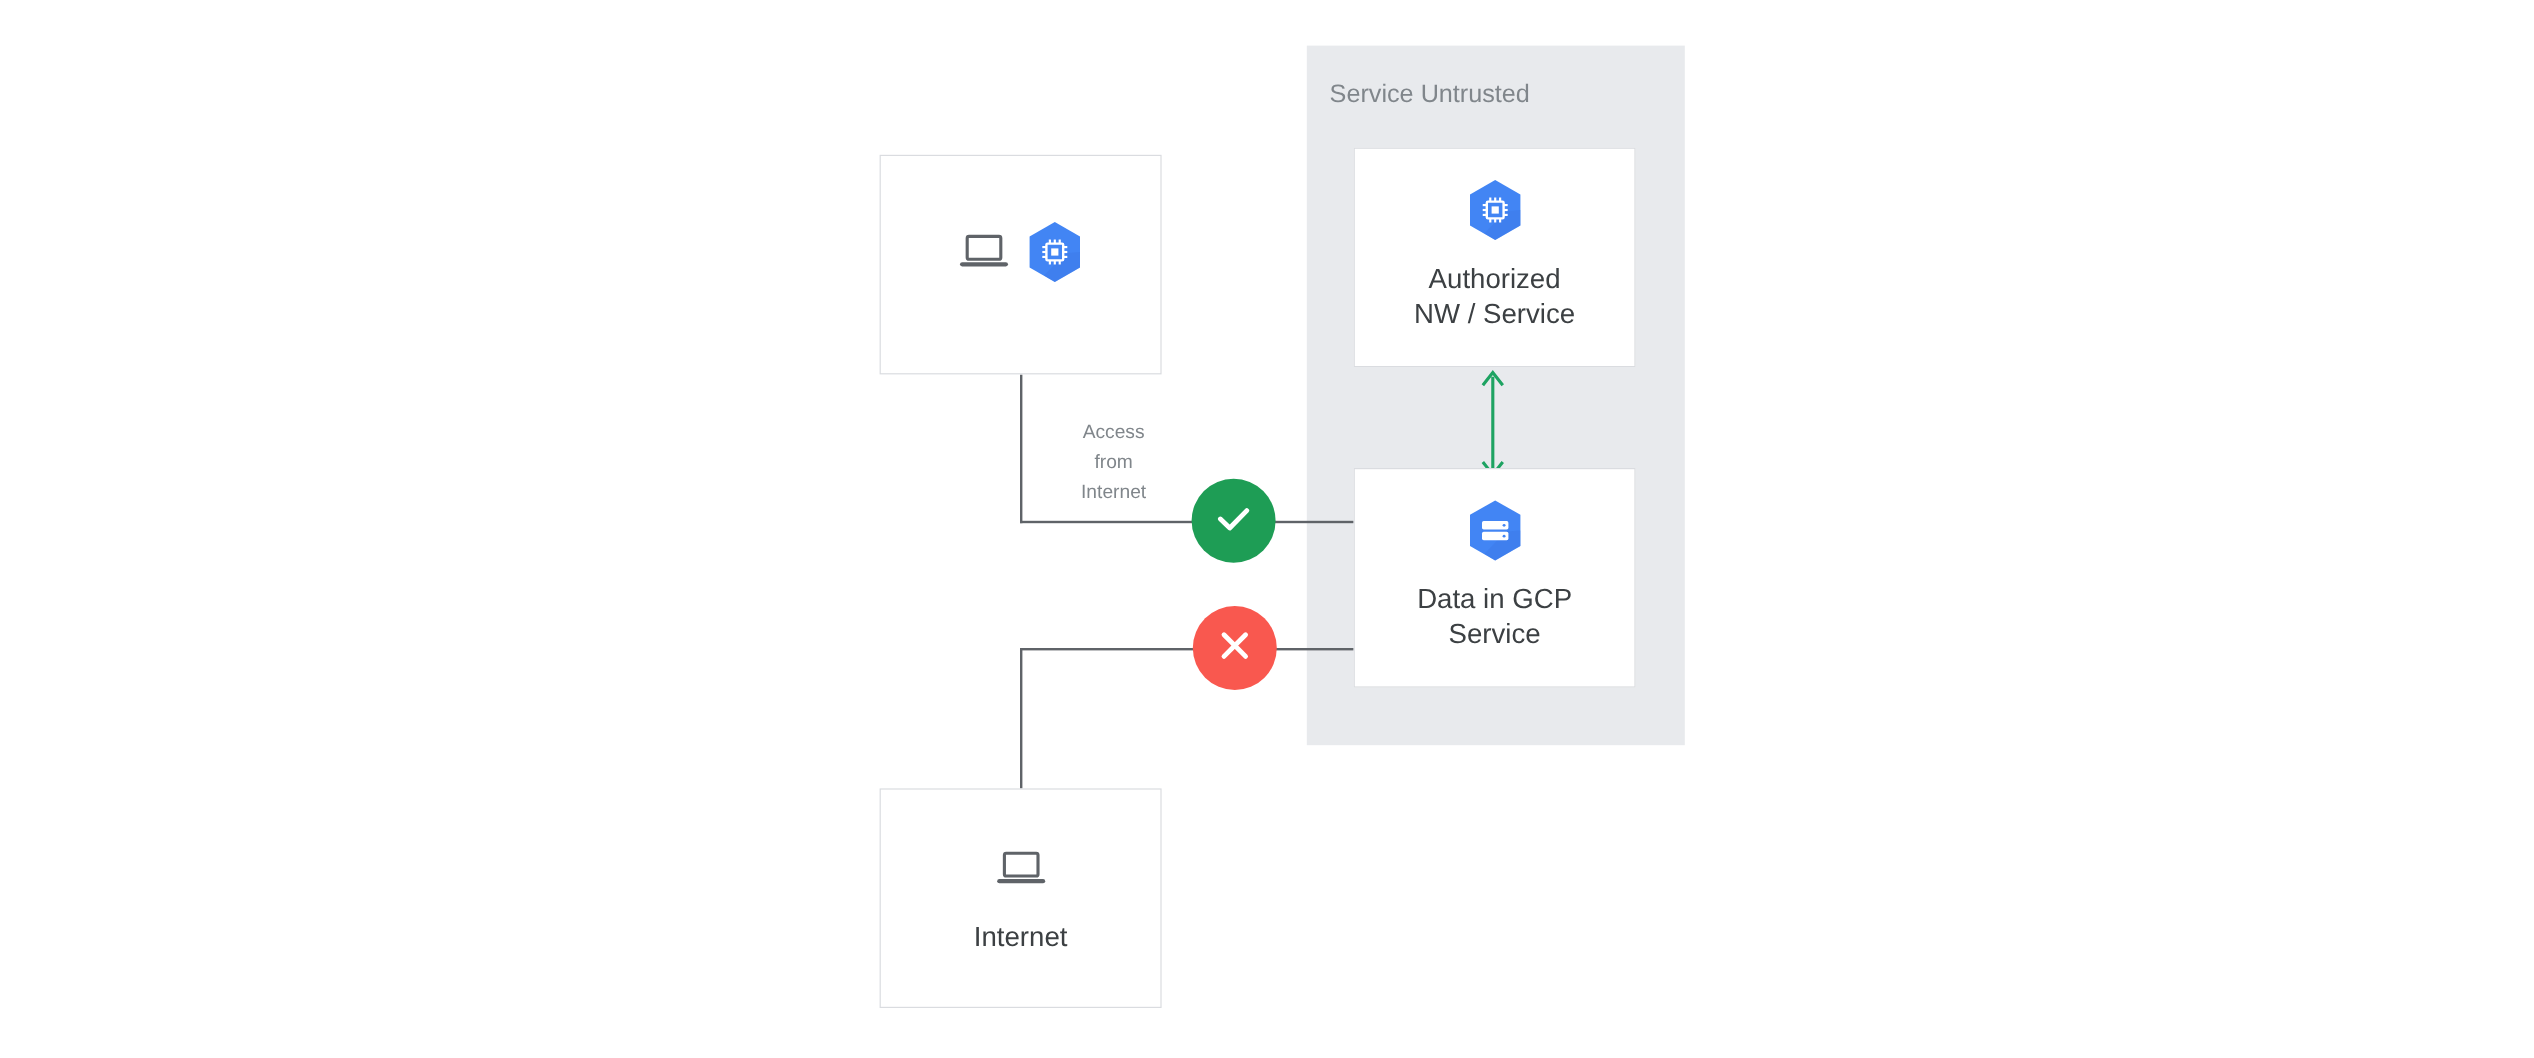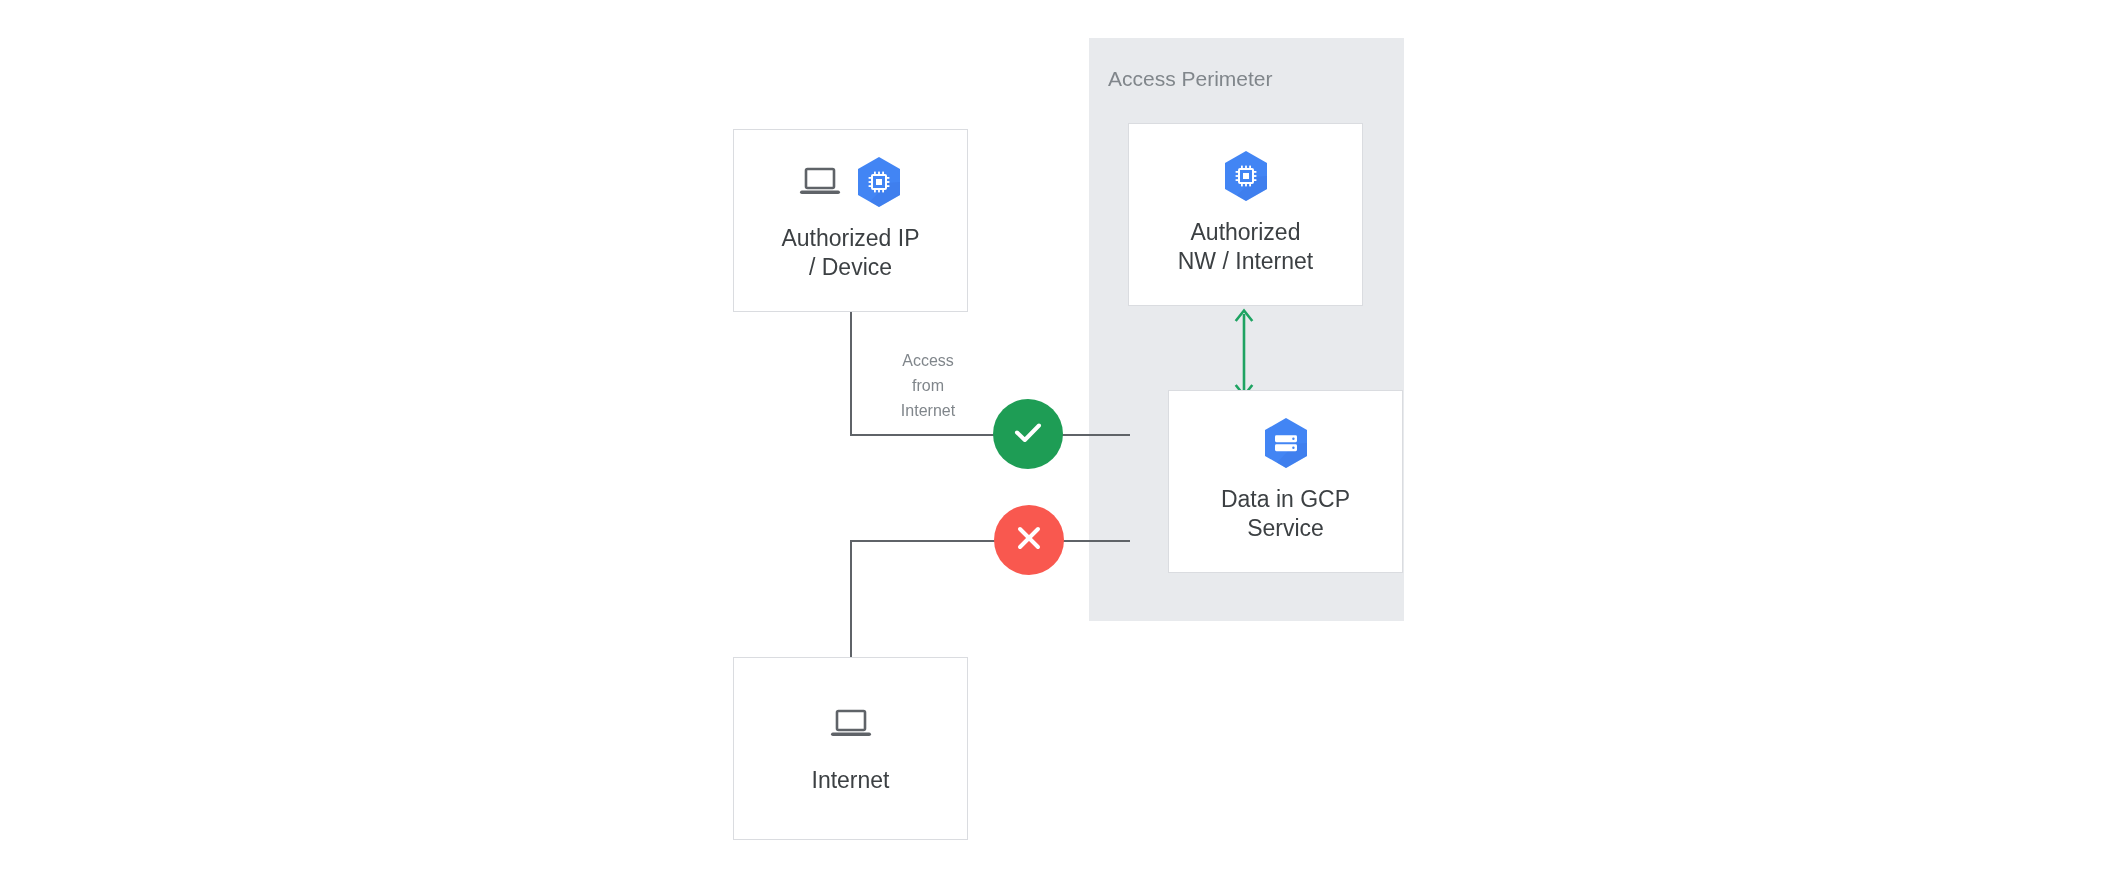--- a/index.html
+++ b/index.html
@@ -65,21 +65,21 @@
     font-size: 23px;
     line-height: 29px;
     color: #3c4043;
     text-align: center;
     white-space: pre-line;
   }
 
   #node-authorized-device { left: 733px; top: 129px; }
   #node-internet          { left: 733px; top: 657px; }
   #node-authorized-nw     { left: 1128px; top: 123px; }
-  #node-data-gcp          { left: 1128px; top: 390px; margin-left: 40px; }
+  #node-data-gcp          { left: 1128px; top: 390px; }
 
   
   .line {
     position: absolute;
     background: #5f6368;
   }
   .line-v { width: 2px; }
   .line-h { height: 2px; }
 
   
@@ -133,21 +133,21 @@
     width: 32px;
     height: 94px;
   }
 </style>
 </head>
 <body>
 
 <div id="canvas">
 
   <div class="perimeter"></div>
-  <div class="perimeter-label">Access Perimeter</div>
+  <div class="perimeter-label">Service Untrusted</div>
 
   <div class="line line-v" id="line-upper-v"></div>
   <div class="line line-h" id="line-upper-h"></div>
   <div class="line line-h" id="line-upper-h2"></div>
 
   <div class="line line-h" id="line-lower-h2"></div>
   <div class="line line-h" id="line-lower-h"></div>
   <div class="line line-v" id="line-lower-v"></div>
 
   <div class="node" id="node-authorized-device">
@@ -176,22 +176,20 @@
             <rect x="13.6" y="21" width="3.4" height="1.8"></rect>
             <rect x="13.6" y="25.1" width="3.4" height="1.8"></rect>
             <rect x="13.6" y="29.2" width="3.4" height="1.8"></rect>
             <rect x="31" y="21" width="3.4" height="1.8"></rect>
             <rect x="31" y="25.1" width="3.4" height="1.8"></rect>
             <rect x="31" y="29.2" width="3.4" height="1.8"></rect>
           </g>
         </svg>
       </span>
     </div>
-    <div class="node-label">Authorized IP
-/ Device</div>
   </div>
 
   <div class="node" id="node-authorized-nw">
     <div class="icon-row">
       <span>
         <svg width="48" height="52" viewBox="0 0 48 52" aria-hidden="true">
           <path d="M24 1 L45 13 L45 39 L24 51 L3 39 L3 13 Z" fill="#4285f4"></path>
           <path d="M45 26 L45 39 L24 51 L15 45.5 L33 27 Z" fill="#3b78e7" opacity="0.45"></path>
           <g fill="none" stroke="#ffffff" stroke-width="2">
             <rect x="17" y="19" width="14" height="14" rx="1"></rect>
@@ -208,21 +206,21 @@
             <rect x="13.6" y="25.1" width="3.4" height="1.8"></rect>
             <rect x="13.6" y="29.2" width="3.4" height="1.8"></rect>
             <rect x="31" y="21" width="3.4" height="1.8"></rect>
             <rect x="31" y="25.1" width="3.4" height="1.8"></rect>
             <rect x="31" y="29.2" width="3.4" height="1.8"></rect>
           </g>
         </svg>
       </span>
     </div>
     <div class="node-label">Authorized
-NW / Internet</div>
+NW / Service</div>
   </div>
 
   <div id="arrow-nw-data">
     <svg width="32" height="94" viewBox="0 0 32 94" aria-hidden="true">
       <line x1="16" y1="8" x2="16" y2="86" stroke="#1ea362" stroke-width="2.6"></line>
       <polyline points="8.5,14 16,4.5 23.5,14" fill="none" stroke="#1ea362" stroke-width="2.6" stroke-linecap="square"></polyline>
       <polyline points="8.5,80 16,89.5 23.5,80" fill="none" stroke="#1ea362" stroke-width="2.6" stroke-linecap="square"></polyline>
     </svg>
   </div>
 

